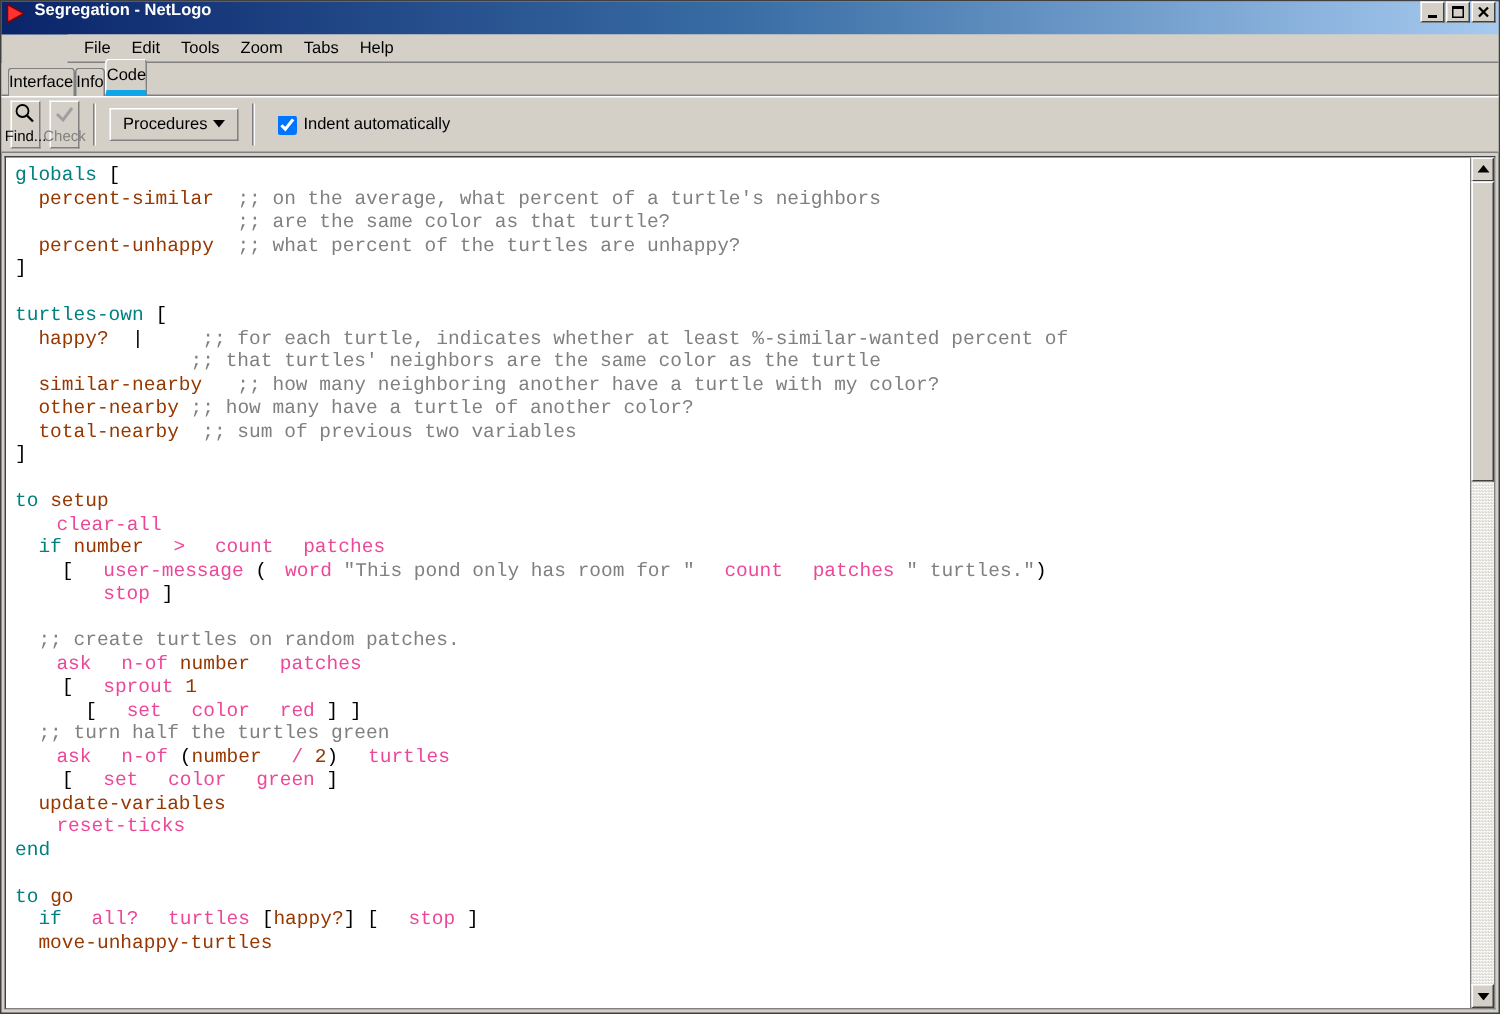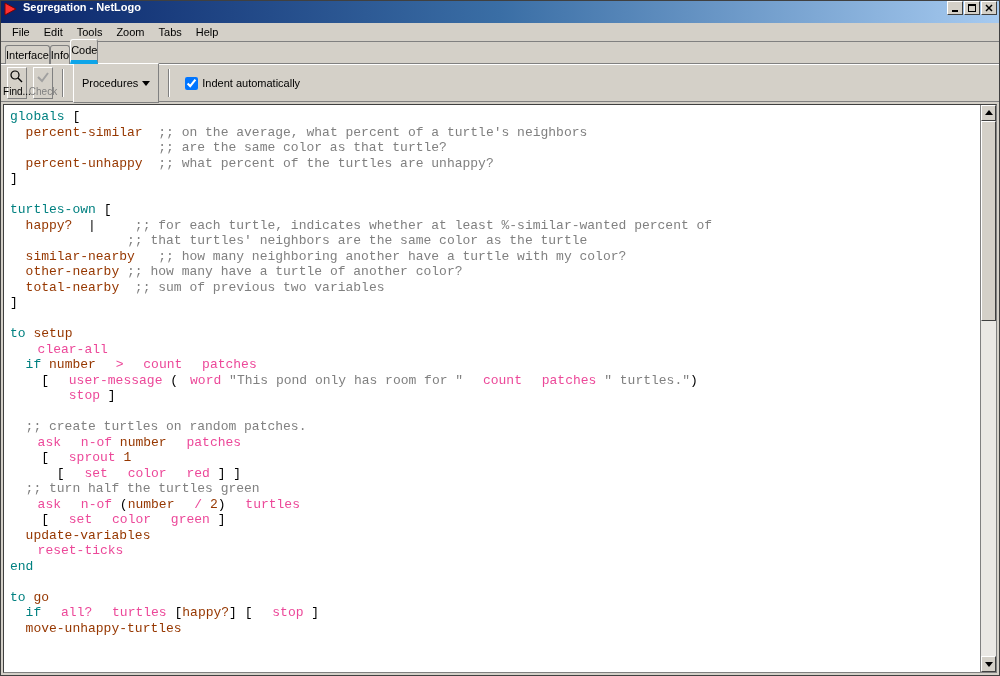--- a/index.html
+++ b/index.html
@@ -3,30 +3,30 @@
 <meta charset="utf-8">
 <style>
 * { margin:0; padding:0; box-sizing:border-box; }
 body { font-family: Tahoma, Arial, sans-serif; font-size:11px; background:#c0c0c0; overflow:hidden; width:1000px; height:676px; position:relative;}
 .window { width:1000px; height:676px; border:1px solid #404040; background:#d4d0c8; display:flex; flex-direction:column; }
 .titlebar { height:22px; background:linear-gradient(to right,#0a246a 0%,#3a6ea5 50%,#a6caf0 100%); display:flex; align-items:flex-start; padding:0 2px; }
 .titlebar-icon { width:16px; height:16px; margin-right:4px; display:flex; align-items:center; justify-content:center;}
 .titlebar-text { color:#fff; font-weight:bold; font-size:11px; flex:1; }
 .winbtns { display:flex; gap:1px; }
 .winbtn { width:16px; height:14px; background:#d4d0c8; border:1px solid #fff; border-right-color:#404040; border-bottom-color:#404040; display:flex; align-items:center; justify-content:center; font-family:Arial; font-size:9px; font-weight:bold; cursor:pointer;}
-.menubar { height:19px; background:#d4d0c8; display:flex; align-items:center; padding:0 4px; border-bottom:1px solid #808080;}
+.menubar { height:19px; background:#d4d0c8; display:flex; align-items:center; padding:0 4px; border-bottom:1px solid #808080;margin-left:44px;}
 .menuitem { padding:2px 7px; cursor:pointer; }
 .tabs { height:22px; background:#d4d0c8; display:flex; align-items:flex-end; padding:2px 4px 0 4px; border-bottom:1px solid #808080;}
 .tab { padding:3px 0; background:#d4d0c8; border:1px solid #808080; border-bottom:none; margin-right:0px; border-top-left-radius:3px; border-top-right-radius:3px; cursor:pointer; position:relative; top:1px;}
 .tab.active { background:#d4d0c8; border-top:1px solid #fff; border-left:1px solid #fff; font-weight:normal; z-index:2; padding-top:4px; padding-bottom:4px; top:1px; border-bottom:4px solid #0ea5e9;}
 .toolbar { height:38px; background:#d4d0c8; display:flex; align-items:center; padding:3px 6px; gap:6px; border-bottom:1px solid #808080; border-top:1px solid #fff;}
 .tbtn { display:flex; flex-direction:column; align-items:center; justify-content:center; width:20px; height:32px; border:1px solid #808080; border-top-color:#fff; border-left-color:#fff; background:#d4d0c8; cursor:pointer; font-size:10px;}
 .tbtn.disabled { color:#808080; }
 .sep { width:2px; height:28px; border-left:1px solid #808080; border-right:1px solid #fff; margin:0 3px;}
-.procbtn { height:40px; padding:0 8px; border:1px solid #808080; border-top-color:#fff; border-left-color:#fff; background:#d4d0c8; cursor:pointer; display:flex; align-items:center; gap:4px; font-size:11px;}
+.procbtn { height:22px; padding:0 8px; border:1px solid #808080; border-top-color:#fff; border-left-color:#fff; background:#d4d0c8; cursor:pointer; display:flex; align-items:center; gap:4px; font-size:11px;}
 .chkwrap { display:flex; align-items:center; gap:4px; margin-left:6px; }
 .chkwrap input { width:13px; height:13px;}
 .editor-wrap { flex:1; display:flex; background:#fff; border:1px solid #808080; border-top-color:#404040; border-left-color:#404040; margin:2px; position:relative; overflow:hidden;}
 .editor { flex:1; padding:4px 6px; font-family:'Courier New',monospace; font-size:13px; line-height:15.5px; white-space:pre; color:#000; overflow:hidden;}
 .scrollbar { width:16px; background:#d4d0c8; border-left:1px solid #808080; display:flex; flex-direction:column;}
 .sbbtn { height:16px; background:#d4d0c8; border:1px solid #fff; border-right-color:#404040; border-bottom-color:#404040; display:flex; align-items:center; justify-content:center; font-size:8px;}
 .sbtrack { flex:1; background:repeating-conic-gradient(#d4d0c8 0% 25%, #fff 0% 50%) 50% / 2px 2px; position:relative;}
 .sbthumb { position:absolute; top:0; left:0; right:0; height:200px; background:#d4d0c8; border:1px solid #fff; border-right-color:#404040; border-bottom-color:#404040;}
 
 .kw1 { color:#008080; }   

